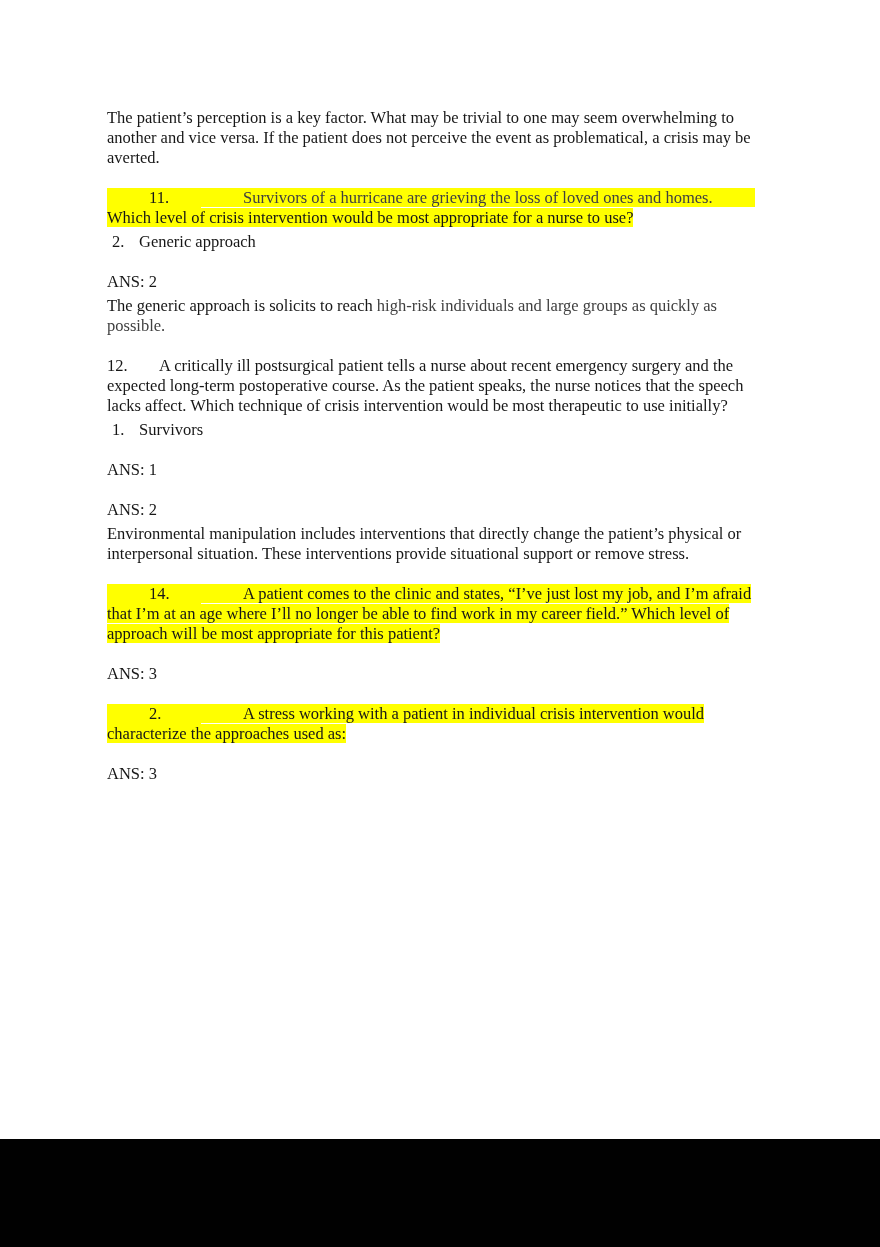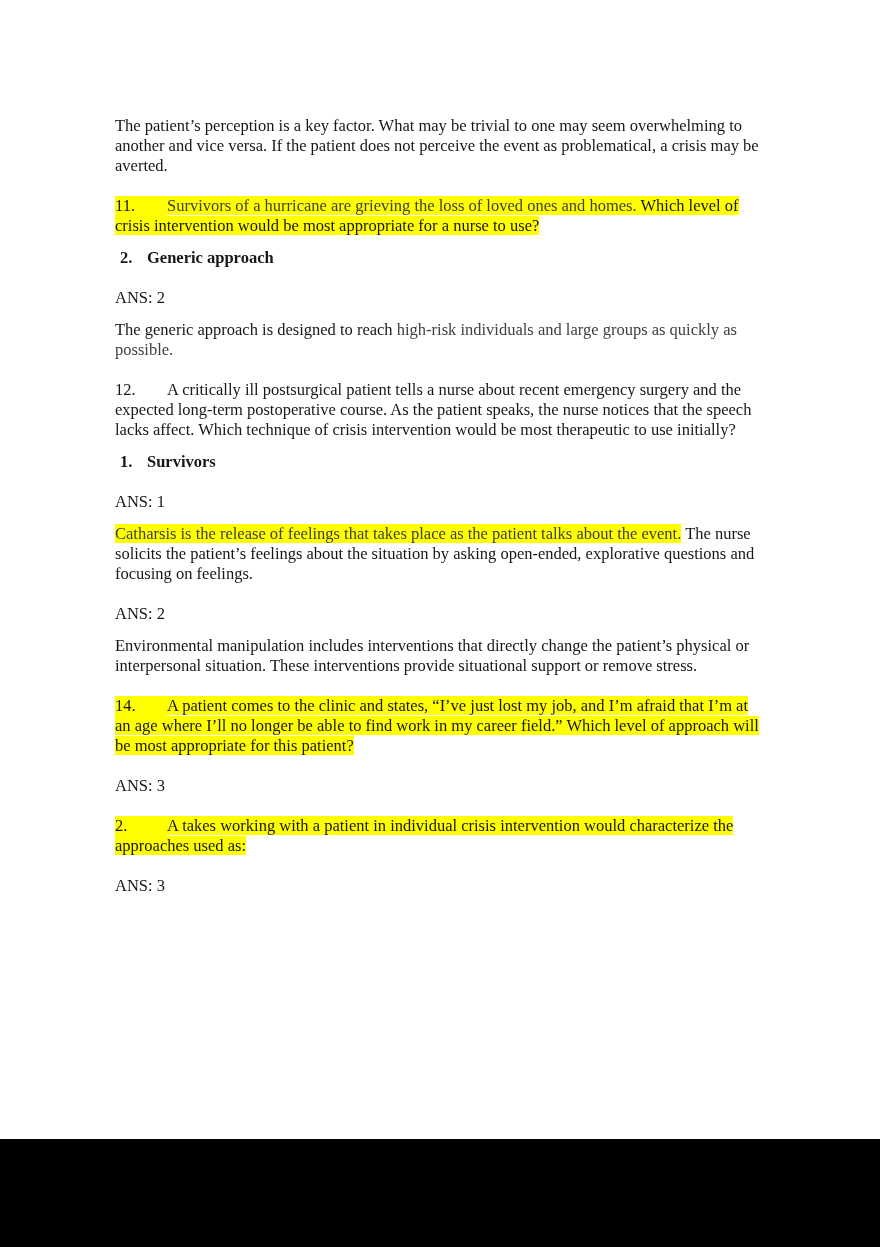--- a/index.html
+++ b/index.html
@@ -17,32 +17,32 @@
   .content {
     position: absolute;
     left: 103px;
     top: 104px;
     width: 674px;
     font-size: 16.5px;
     line-height: 20px;
     color: #171717;
     text-align: left;
   }
-  p { margin: 12px; }
+  p { margin: 4px; }
   .block { margin-bottom: 20px; }
   .qnum {
     display: inline-block;
     width: 52px;
   }
-  .optline { padding-left: 5px; font-weight: bold; }
+  .optline { padding-left: 5px; }
   .optnum {
     display: inline-block;
     width: 27px;
   }
-  .hl { background-color: #ffff00; }
+  .hl { background-color: #ffff00; padding-left: 42px; }
   .red { color: #404040; }
   .bottom-bar {
     position: absolute;
     left: 0;
     top: 1139px;
     width: 880px;
     height: 108px;
     background: #010101;
   }
 </style>
@@ -52,48 +52,47 @@
 <div class="content">
 
   <p class="block">The patient’s perception is a key factor. What may be trivial to one may seem overwhelming to another and vice versa. If the patient does not perceive the event as problematical, a crisis may be averted.</p>
 
   <div class="block">
     <p><span class="qnum hl">11.</span><span class="hl red">Survivors of a hurricane are grieving the loss of loved ones and homes.</span><span class="hl"> Which level of crisis intervention would be most appropriate for a nurse to use?</span></p>
     <p class="optline"><span class="optnum">2.</span><span>Generic approach</span></p>
   </div>
   <div class="block">
     <p>ANS: 2</p>
-    <p><span>The generic approach is designed to reach </span><span class="red">high-risk individuals and large groups as quickly as possible.</span></p>
+    <p><span>The generic approach is solicits to reach </span><span class="red">high-risk individuals and large groups as quickly as possible.</span></p>
   </div>
 
   <div class="block">
     <p><span class="qnum">12.</span><span>A critically ill postsurgical patient tells a nurse about recent emergency surgery and the expected long-term postoperative course. As the patient speaks, the nurse notices that the speech lacks affect. Which technique of crisis intervention would be most therapeutic to use initially?</span></p>
     <p class="optline"><span class="optnum">1.</span><span>Survivors</span></p>
   </div>
   <div class="block">
     <p>ANS: 1</p>
-    <p><span class="hl red">Catharsis is the release of feelings that takes place as the patient talks about the event.</span><span> The nurse solicits the patient’s feelings about the situation by asking open-ended, explorative questions and focusing on feelings.</span></p>
   </div>
 
   <div class="block">
   </div>
   <div class="block">
     <p>ANS: 2</p>
     <p>Environmental manipulation includes interventions that directly change the patient’s physical or interpersonal situation. These interventions provide situational support or remove stress.</p>
   </div>
 
   <div class="block">
     <p><span class="qnum hl">14.</span><span class="hl">A patient comes to the clinic and states, “I’ve just lost my job, and I’m afraid that I’m at an age where I’ll no longer be able to find work in my career field.” Which level of approach will be most appropriate for this patient?</span></p>
   </div>
   <div class="block">
     <p>ANS: 3</p>
   </div>
 
   <div class="block">
-    <p><span class="qnum hl">2.</span><span class="hl">A takes working with a patient in individual crisis intervention would characterize the approaches used as:</span></p>
+    <p><span class="qnum hl">2.</span><span class="hl">A stress working with a patient in individual crisis intervention would characterize the approaches used as:</span></p>
   </div>
   <div class="block">
     <p>ANS: 3</p>
   </div>
 
 </div>
 
 <div class="bottom-bar"></div>
 
 </body></html>

